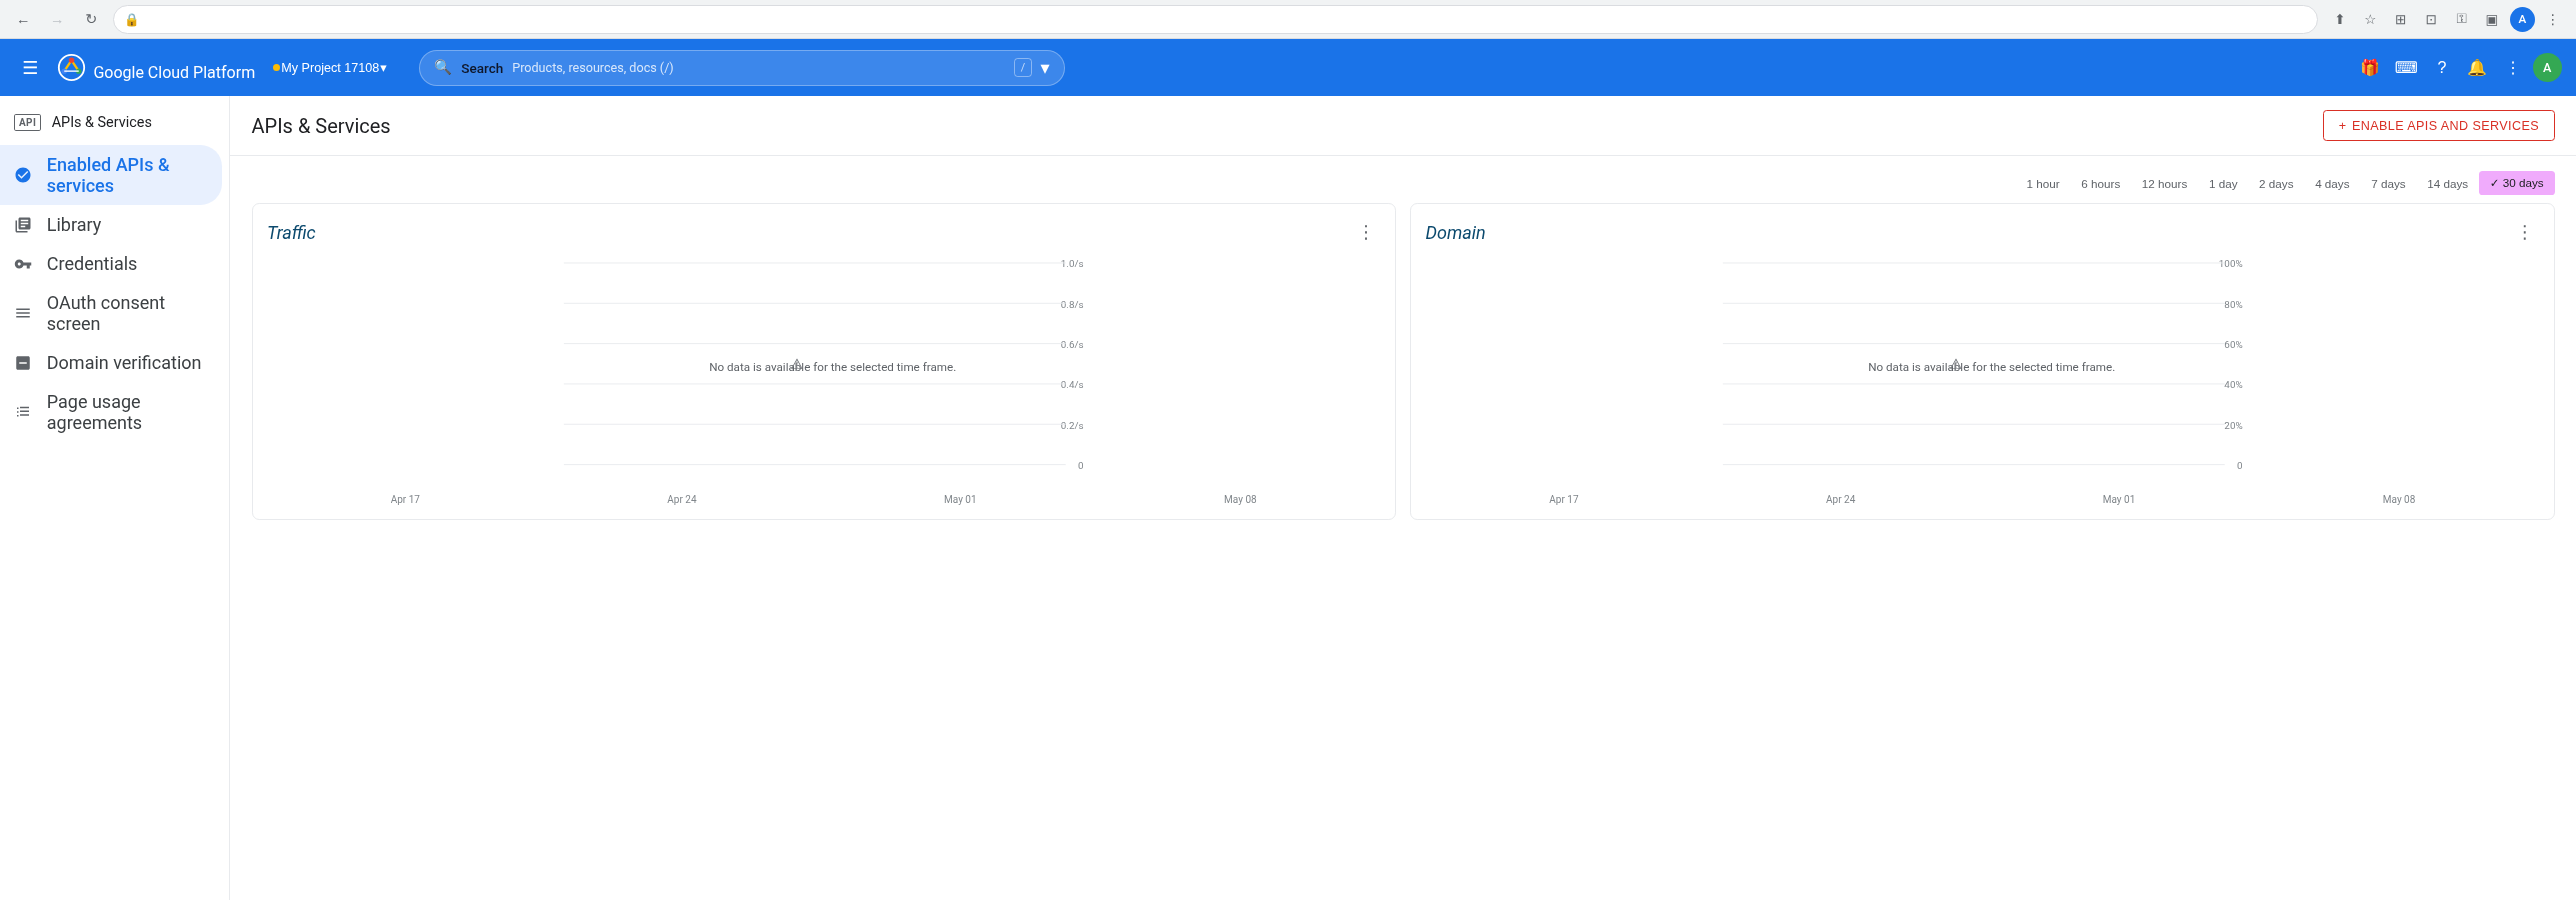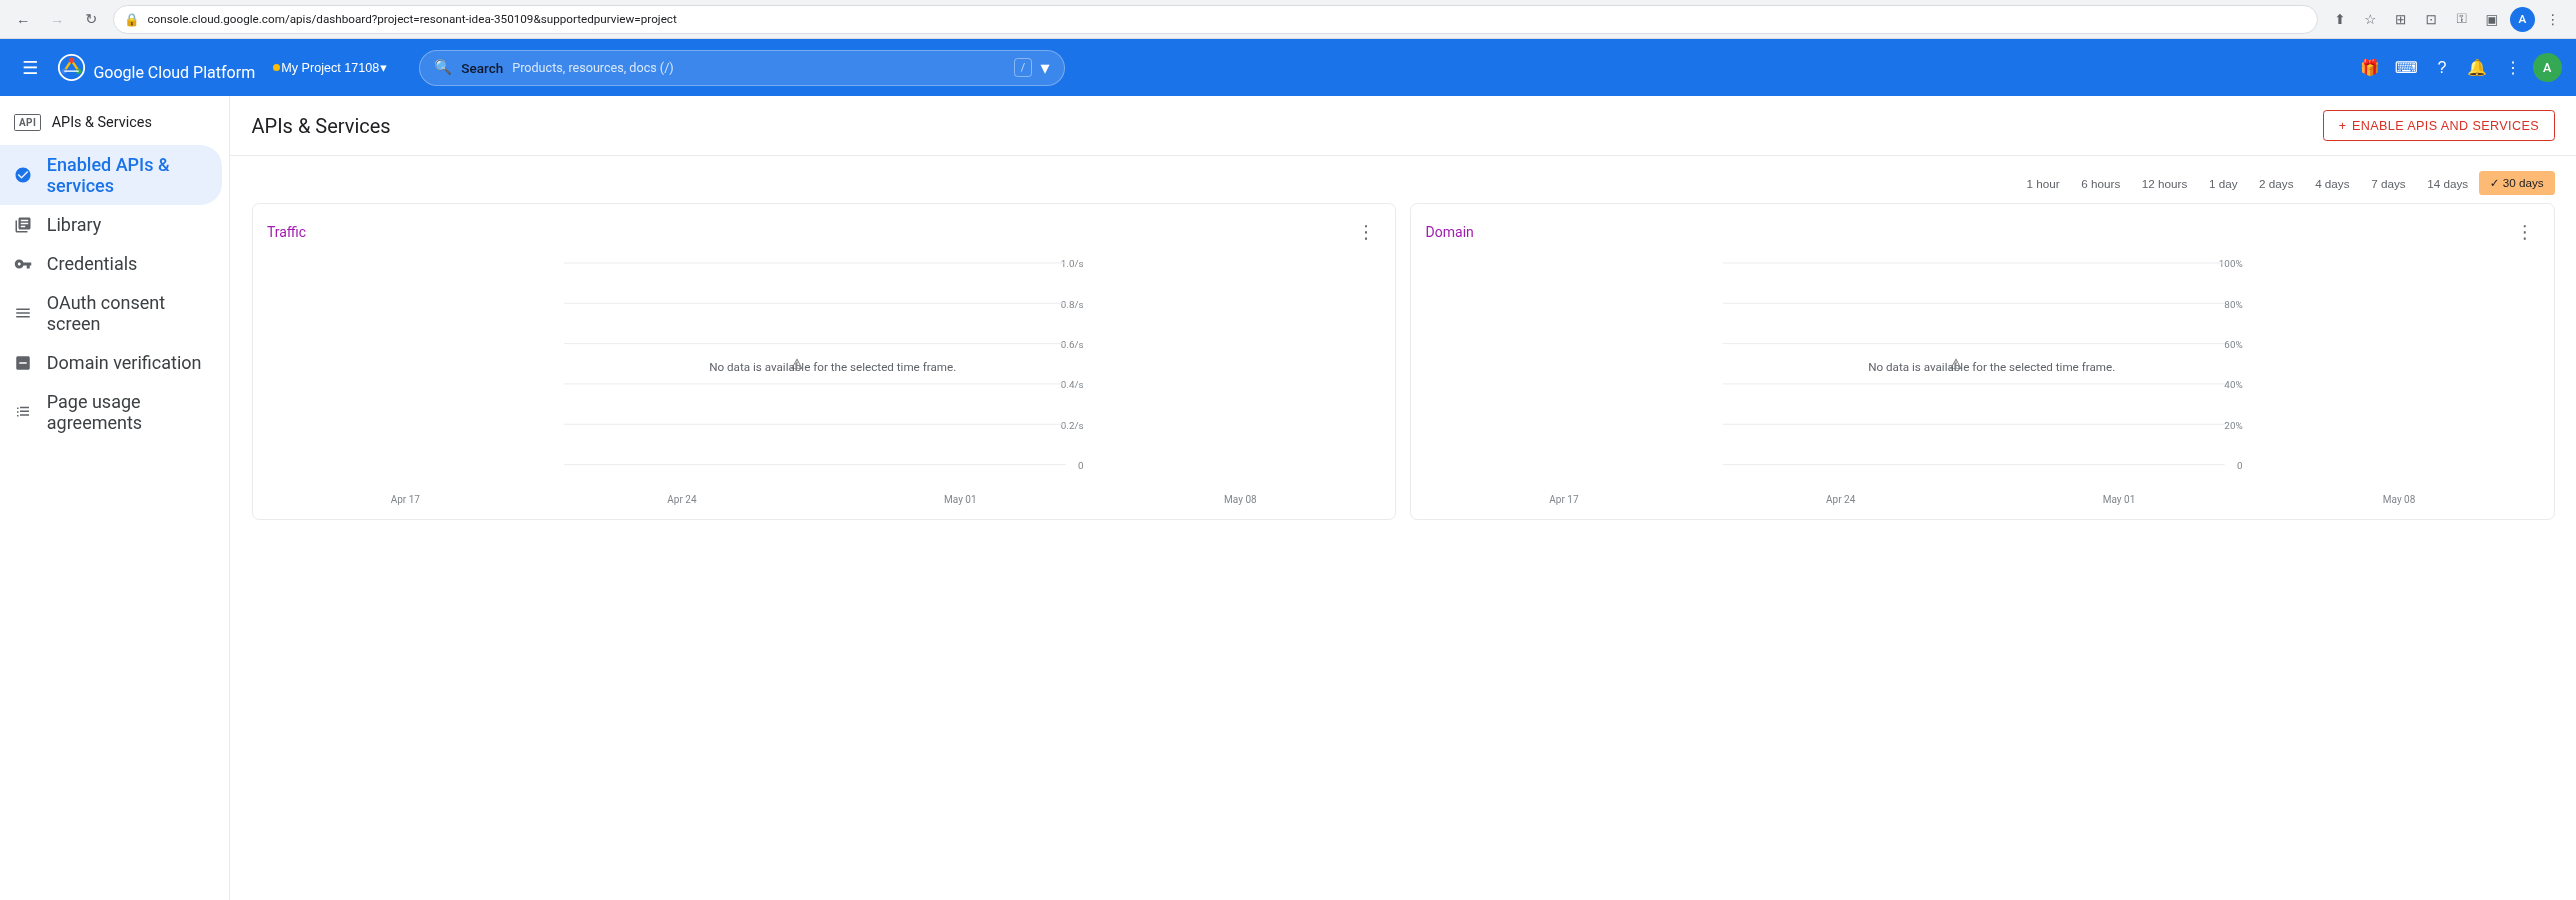--- a/index.html
+++ b/index.html
@@ -265,21 +265,21 @@
     .time-btn {
       padding: 5.4px 10.8px;
       font-size: 11.7px;
       color: #5f6368;
       background: transparent;
       border: none;
       cursor: pointer;
       border-radius: 3.6px;
     }
     .time-btn.active {
-      background: #fdba74;
+      background: #f0abfc;
       color: #202124;
       font-weight: 500;
     }
 
     
     .charts-area {
       display: flex;
       gap: 14.4px;
       padding: 0 21.5px 21.5px;
     }
@@ -290,24 +290,25 @@
       padding: 0;
       overflow: hidden;
     }
     .chart-header {
       display: flex;
       align-items: center;
       padding: 14.4px 14.4px 0;
       margin-bottom: 7.2px;
     }
     .chart-title {
-      font-size: 14px;
+      font-size: 18px;
       font-weight: 400;
-      color: #a21caf;
+      color: #0c4a6e;
       flex: 1;
+      font-style: italic;
     }
     .chart-menu-btn {
       width: 29px; height: 29px;
       border-radius: 50%;
       border: none;
       background: transparent;
       cursor: pointer;
       display: flex; align-items: center; justify-content: center;
       color: #5f6368;
       font-size: 18px;
@@ -330,21 +331,20 @@
   </style>
 </head>
 <body>
 
 <div class="browser-bar">
   <button class="browser-nav-btn">←</button>
   <button class="browser-nav-btn disabled">→</button>
   <button class="browser-nav-btn">↻</button>
   <div class="address-bar">
     <span class="address-bar-lock">🔒</span>
-    <span class="address-bar-url">console.cloud.google.com/apis/dashboard?project=resonant-idea-350109&amp;supportedpurview=project</span>
   </div>
   <div class="browser-actions">
     <button class="browser-action-btn">⬆</button>
     <button class="browser-action-btn">☆</button>
     <button class="browser-action-btn">⊞</button>
     <button class="browser-action-btn">⊡</button>
     <button class="browser-action-btn">⚿</button>
     <button class="browser-action-btn">▣</button>
     <div class="avatar-circle">A</div>
     <button class="browser-action-btn">⋮</button>

